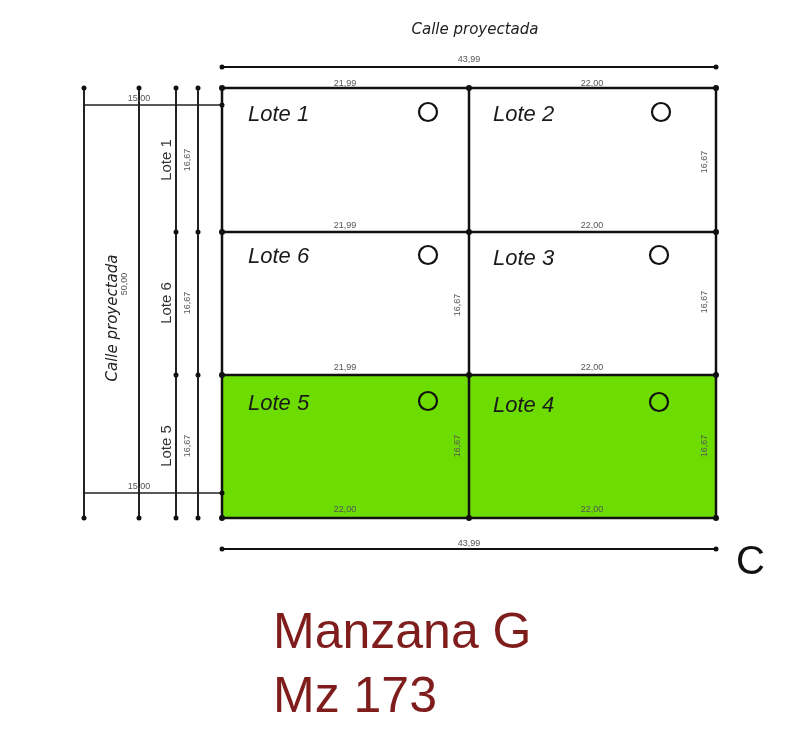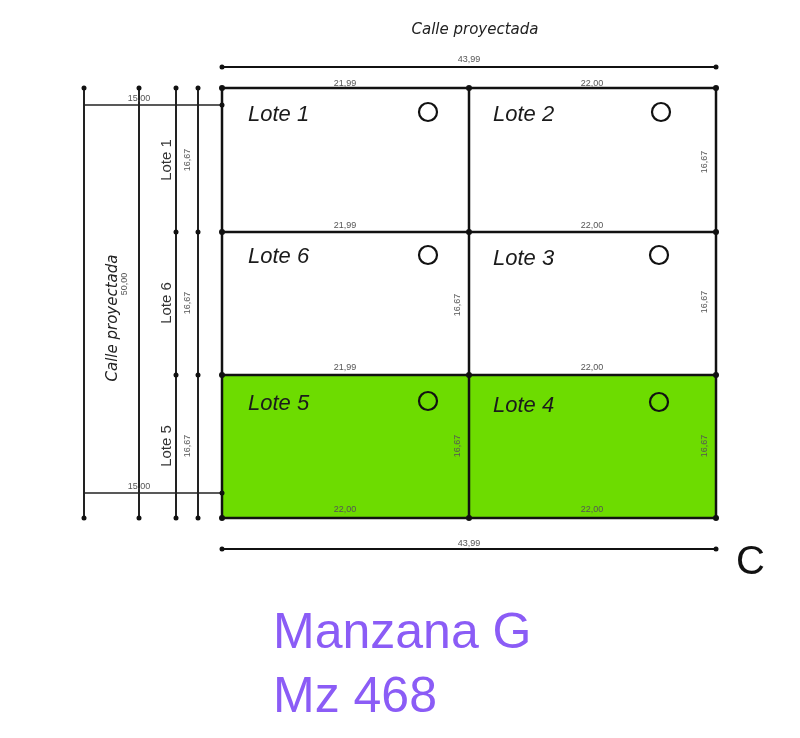--- a/index.html
+++ b/index.html
@@ -2,21 +2,21 @@
 <html><head>
   <meta charset="utf-8">
   <style>
     html, body { margin: 0; padding: 0; background: #ffffff; }
     body { width: 800px; height: 738px; position: relative; overflow: hidden; font-family: "Liberation Sans", sans-serif; }
     svg { position: absolute; left: 0; top: 0; }
     .dim { font-family: "Liberation Sans", sans-serif; font-size: 9px; fill: #555; }
     .lote { font-family: "Liberation Sans", sans-serif; font-style: italic; font-size: 22px; fill: #1b1b1b; }
     .street { font-family: "DejaVu Sans", sans-serif; font-style: italic; font-size: 15px; fill: #222; }
     .sidelote { font-family: "Liberation Sans", sans-serif; font-size: 15px; fill: #333; }
-    .title { position: absolute; left: 273px; font-family: "Liberation Sans", sans-serif; font-size: 50px; color: #8b5cf6; line-height: 1; }
+    .title { position: absolute; left: 273px; font-family: "Liberation Sans", sans-serif; font-size: 50px; color: #7f1d1d; line-height: 1; }
     .corner { position: absolute; left: 736px; top: 540px; font-family: "Liberation Sans", sans-serif; font-size: 40px; color: #111; line-height: 1; }
   </style>
 </head>
 <body>
 
 <svg width="800" height="738" viewBox="0 0 800 738">
 
   <text class="street" x="475" y="34" text-anchor="middle">Calle proyectada</text>
 
   <g>
@@ -141,13 +141,13 @@
   <g>
     <line x1="222" y1="549" x2="716" y2="549" stroke="#111" stroke-width="2"></line>
     <circle cx="222" cy="549" r="2.5" fill="#111"></circle>
     <circle cx="716" cy="549" r="2.5" fill="#111"></circle>
     <text class="dim" x="469" y="546" text-anchor="middle">43,99</text>
   </g>
 </svg>
 
 <div class="corner">C</div>
 <div class="title" style="top:606px;">Manzana G</div>
-<div class="title" style="top:670px;">Mz 468</div>
+<div class="title" style="top:670px;">Mz 173</div>
 
 </body></html>

